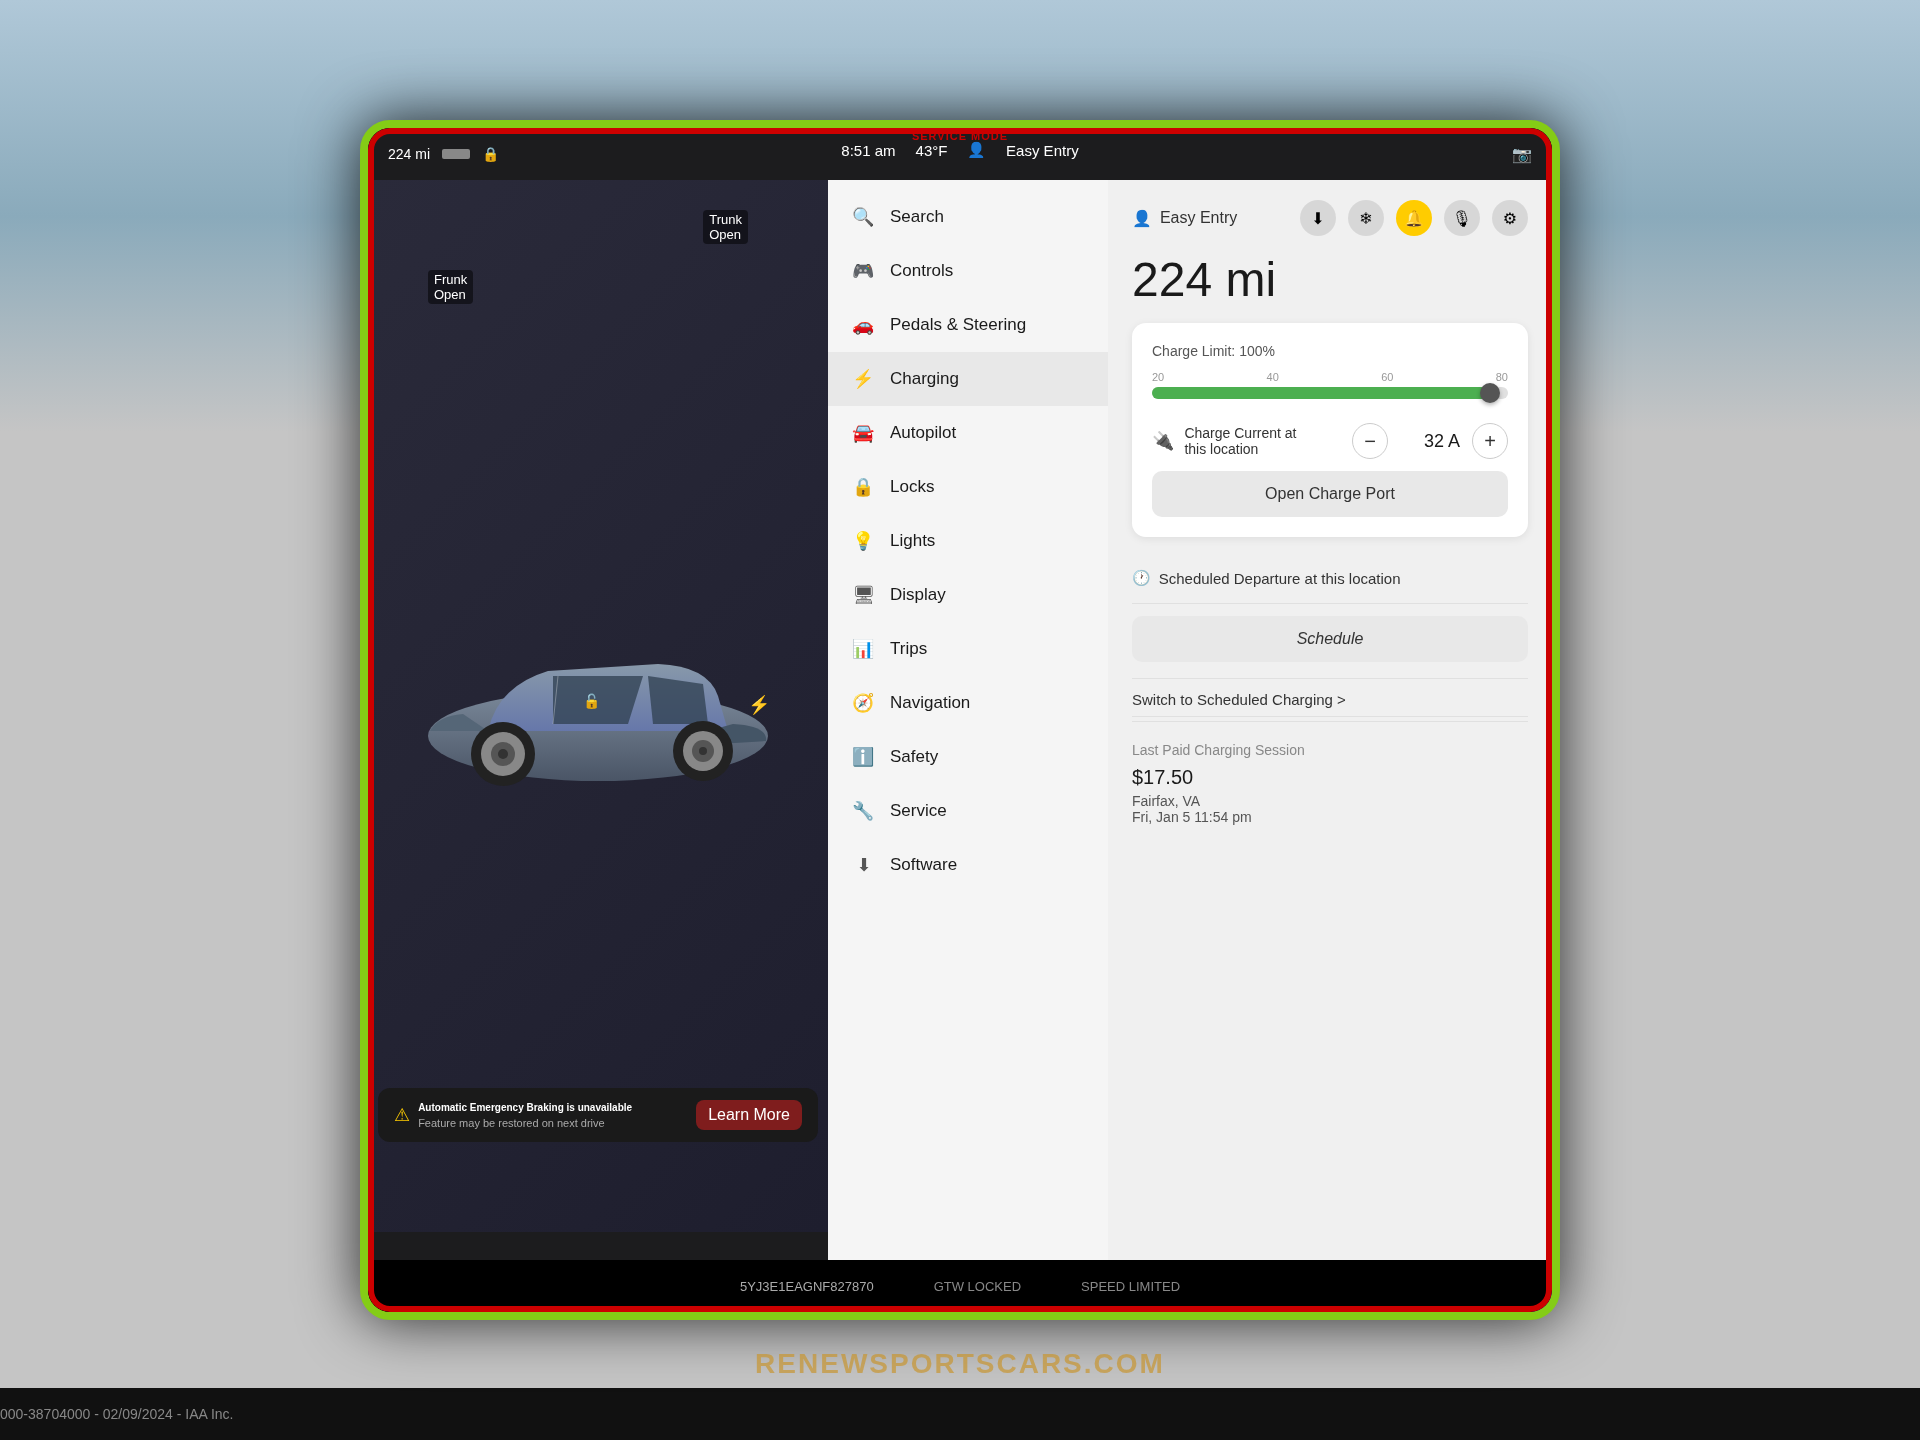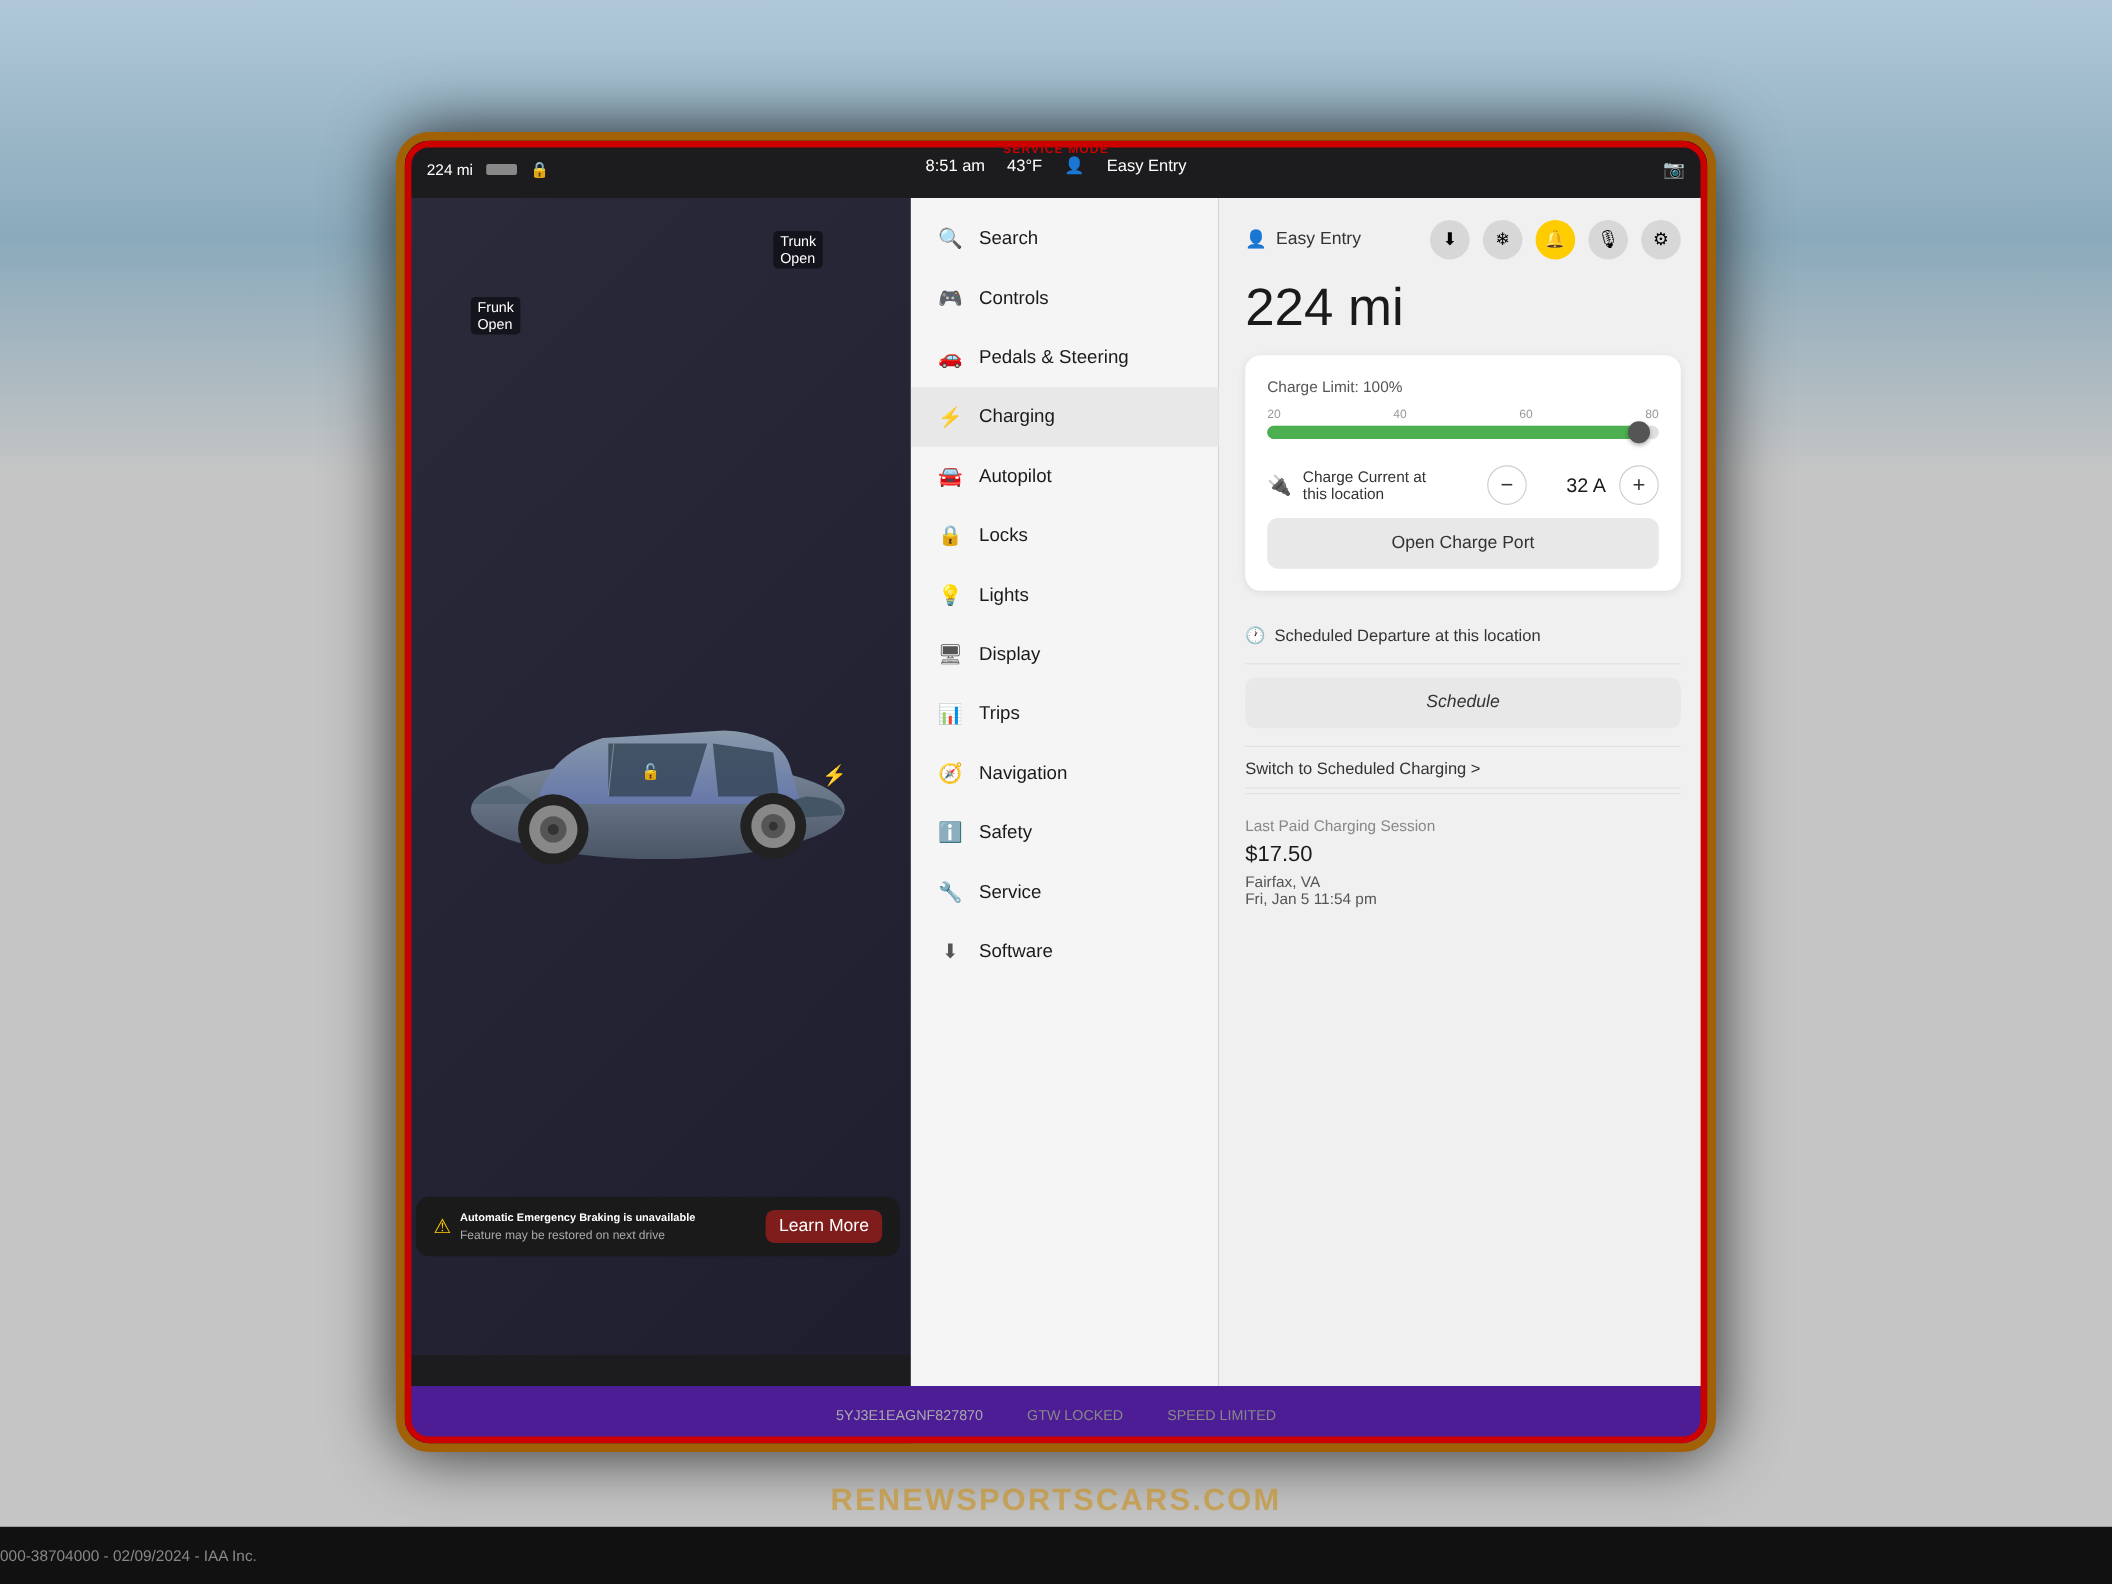--- a/index.html
+++ b/index.html
@@ -23,21 +23,21 @@
 
     
     .screen-bezel {
       position: absolute;
       top: 120px;
       left: 360px;
       width: 1200px;
       height: 1200px;
       background: #1c1c1e;
       border-radius: 30px;
-      border: 8px solid #a16207;
+      border: 8px solid #84cc16;
       z-index: 10;
       overflow: hidden;
       box-shadow: 0 0 60px rgba(0,0,0,0.8);
     }
 
     
     .service-mode-border {
       position: absolute;
       top: 0; left: 0; right: 0; bottom: 0;
       border: 6px solid #cc0000;
@@ -481,25 +481,25 @@
       color: #555;
     }
 
     
     .bottom-bar {
       position: absolute;
       bottom: 0;
       left: 0;
       right: 0;
       height: 52px;
-      background: #4c1d95;
+      background: #000000;
       display: flex;
       align-items: center;
       justify-content: center;
-      gap: 40px;
+      gap: 60px;
       color: #cccccc;
       font-size: 13px;
       z-index: 50;
     }
 
     .bottom-bar-item {
       color: #aaa;
       font-size: 13px;
     }
 

